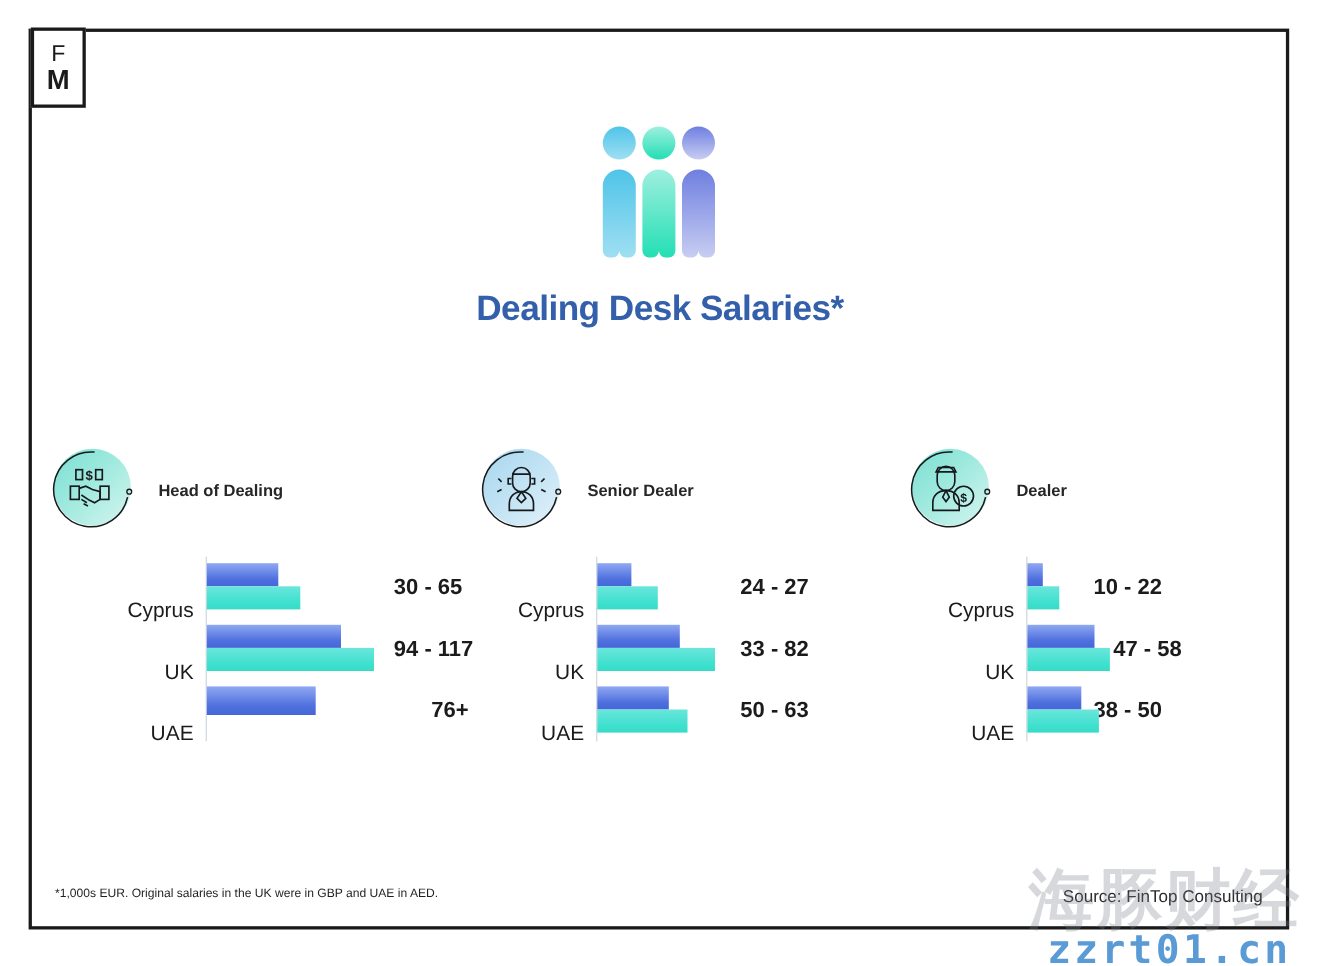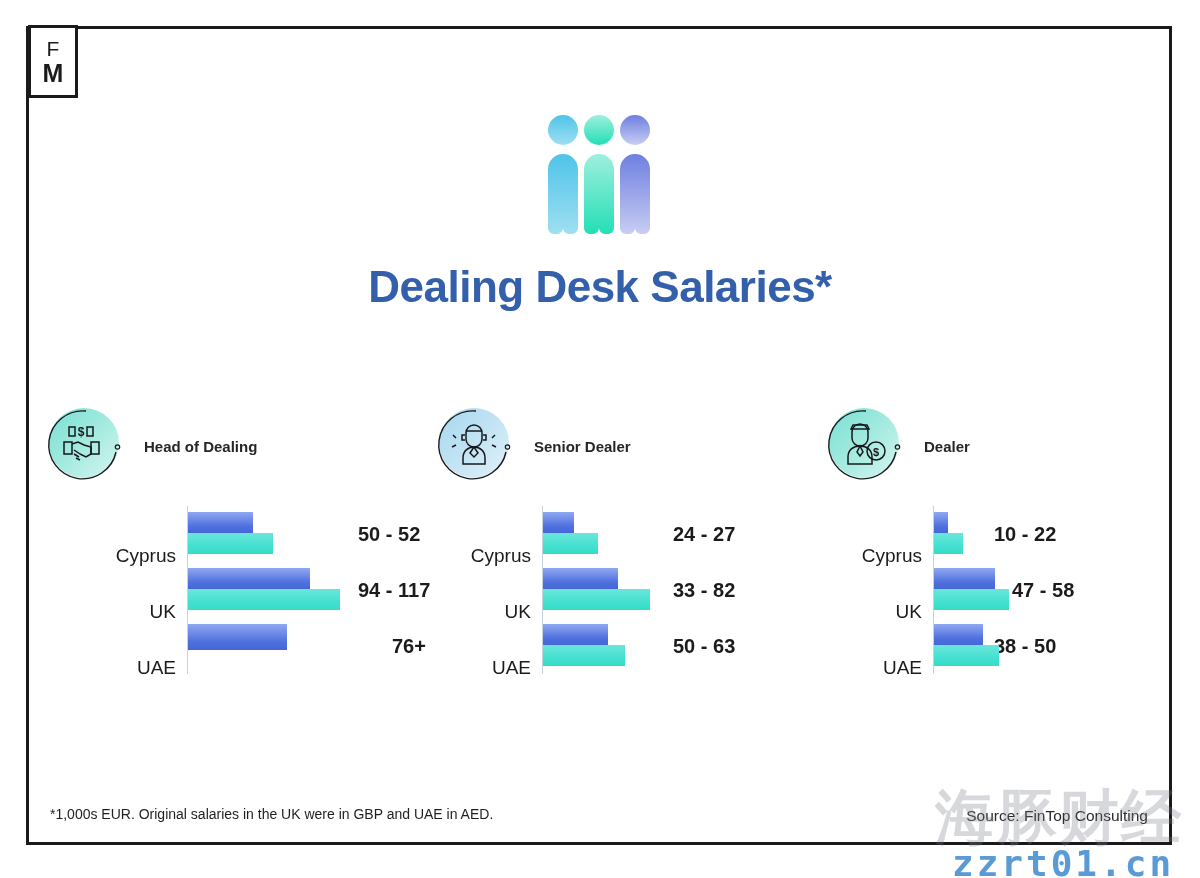--- a/index.html
+++ b/index.html
@@ -67,21 +67,21 @@
     z-index: 5;
   }
 
   
   #title {
     position: absolute;
     left: 0;
     right: 0;
     top: 262px;
     text-align: center;
-    font-size: 44px;
+    font-size: 32px;
     font-weight: 700;
     letter-spacing: -0.5px;
     color: #3460ab;
     z-index: 5;
   }
 
   
   #columns {
     position: absolute;
     left: 46px;
@@ -183,21 +183,21 @@
     font-weight: 700;
     color: #1b1b1b;
     white-space: nowrap;
   }
 
   
   #footnote {
     position: absolute;
     left: 50px;
     top: 806px;
-    font-size: 14px;
+    font-size: 11px;
     color: #1f1f1f;
     z-index: 6;
   }
   #source {
     position: absolute;
     right: 52px;
     top: 807px;
     font-size: 15.5px;
     color: #2a2a2a;
     z-index: 6;
@@ -297,21 +297,21 @@
 
     <div class="chart">
       <div class="axis" style="left:141px;"></div>
 
       <div class="row">
         <div class="row-label" style="width:130px;">Cyprus</div>
         <div class="bars" style="width:170px;">
           <div class="bar low" style="width:65px;"></div>
           <div class="bar high" style="width:85px;"></div>
         </div>
-        <div class="range">50 - 52</div>
+        <div class="range">30 - 65</div>
       </div>
 
       <div class="row">
         <div class="row-label" style="width:130px;">UK</div>
         <div class="bars" style="width:170px;">
           <div class="bar low" style="width:122px;"></div>
           <div class="bar high" style="width:152px;"></div>
         </div>
         <div class="range">94 - 117</div>
       </div>

